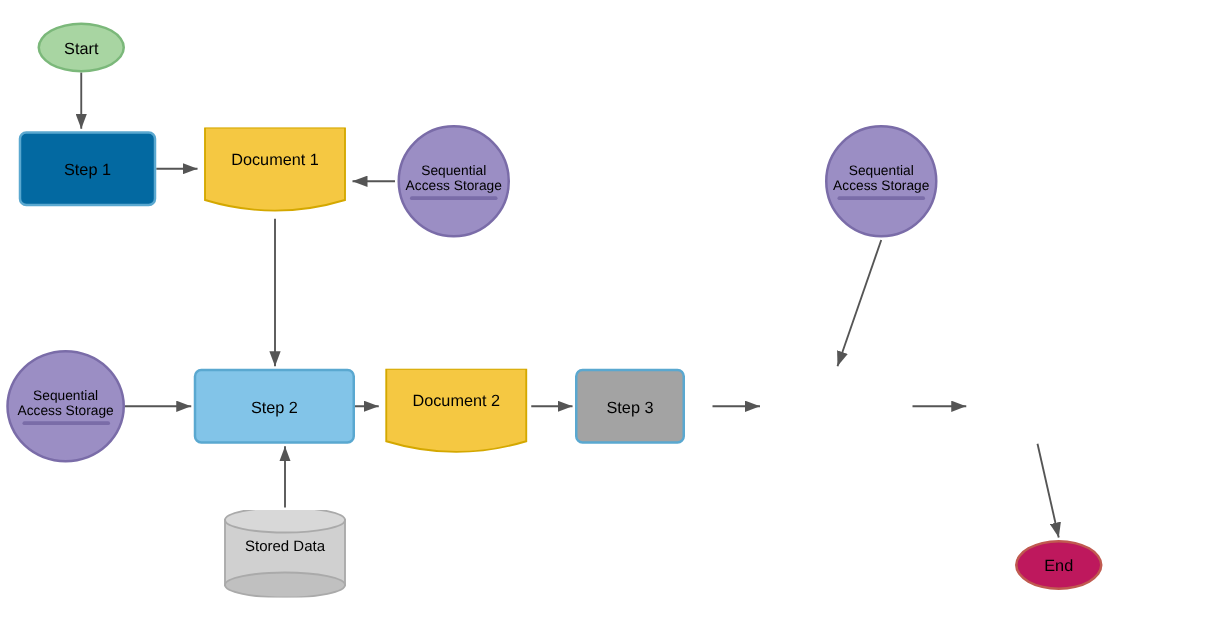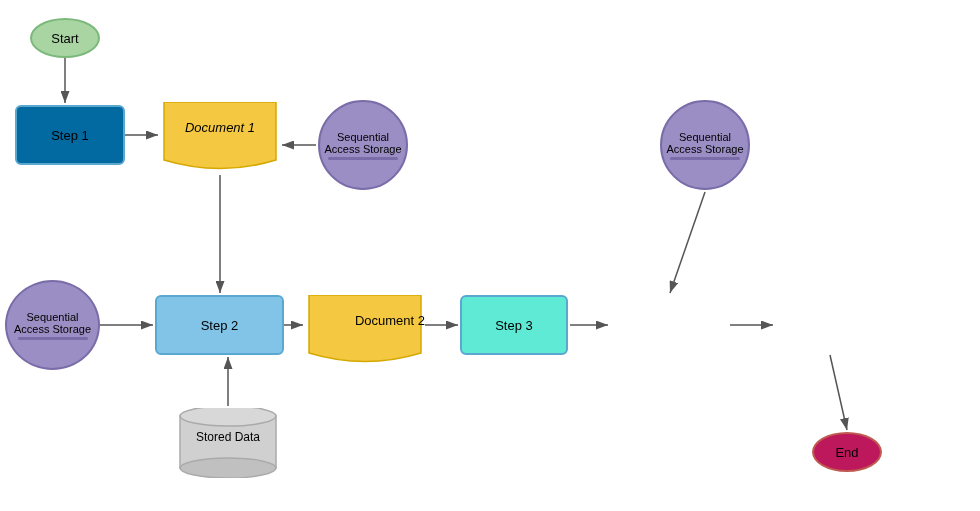--- a/index.html
+++ b/index.html
@@ -82,21 +82,21 @@
   </div>
 
   <div class="node rect" style="left:15px;top:105px;width:110px;height:60px;background:#0369a1;border:2px solid #5aa8d0;">
     <span>Step 1</span>
   </div>
 
   <div style="position:absolute;left:160px;top:102px;width:120px;height:65px;">
     <svg width="120" height="75" viewBox="0 0 120 75">
       <path d="M4,0 L116,0 L116,58 Q60,75 4,58 Z" fill="#f5c842" stroke="#d4a800" stroke-width="1.5"></path>
     </svg>
-    <span style="position:absolute;top:18px;left:0;width:120px;text-align:center;font-size:13px;font-weight:500;font-style:italic;">Document 1</span>
+    <span style="position:absolute;top:18px;left:0;width:120px;text-align:center;font-size:13px;font-weight:500;">Document 1</span>
   </div>
 
   <div class="node oval" style="left:318px;top:100px;width:90px;height:90px;background:#9b8ec4;border:2px solid #7a6ca8;font-size:12px;flex-direction:column;">
     <span style="white-space:pre-line;font-size:11px;">Sequential
 Access Storage</span>
     <div style="width:70px;height:3px;background:#7a6ca8;border-radius:2px;margin-top:2px;"></div>
   </div>
 
   <div class="node oval" style="left:5px;top:280px;width:95px;height:90px;background:#9b8ec4;border:2px solid #7a6ca8;font-size:11px;flex-direction:column;">
     <span style="white-space:pre-line;font-size:11px;">Sequential
@@ -105,24 +105,24 @@
   </div>
 
   <div class="node rect" style="left:155px;top:295px;width:129px;height:60px;background:#82c4e8;border:2px solid #5aa8d0;">
     <span>Step 2</span>
   </div>
 
   <div style="position:absolute;left:305px;top:295px;width:120px;height:65px;">
     <svg width="120" height="75" viewBox="0 0 120 75">
       <path d="M4,0 L116,0 L116,58 Q60,75 4,58 Z" fill="#f5c842" stroke="#d4a800" stroke-width="1.5"></path>
     </svg>
-    <span style="position:absolute;top:18px;left:0;width:120px;text-align:right;font-size:13px;font-weight:500;">Document 2</span>
+    <span style="position:absolute;top:18px;left:0;width:120px;text-align:center;font-size:13px;font-weight:500;">Document 2</span>
   </div>
 
-  <div class="node rect" style="left:460px;top:295px;width:108px;height:60px;background:#5eead4;border:2px solid #5aa8d0;">
+  <div class="node rect" style="left:460px;top:295px;width:88px;height:60px;background:#a3a3a3;border:2px solid #5aa8d0;">
     <span>Step 3</span>
   </div>
 
   <div class="node oval" style="left:660px;top:100px;width:90px;height:90px;background:#9b8ec4;border:2px solid #7a6ca8;font-size:11px;flex-direction:column;">
     <span style="white-space:pre-line;font-size:11px;">Sequential
 Access Storage</span>
     <div style="width:70px;height:3px;background:#7a6ca8;border-radius:2px;margin-top:2px;"></div>
   </div>
 
 

